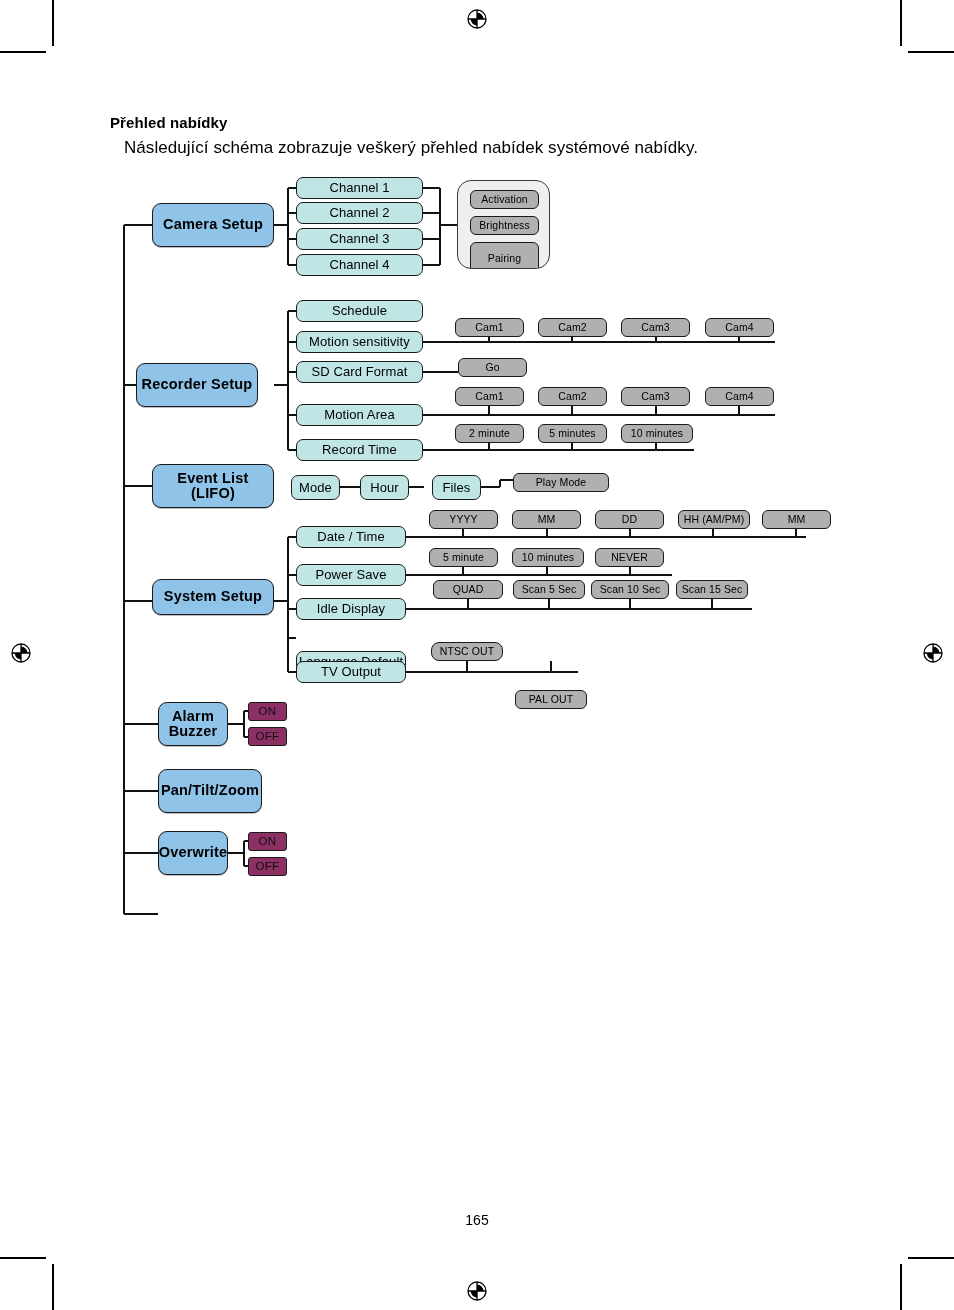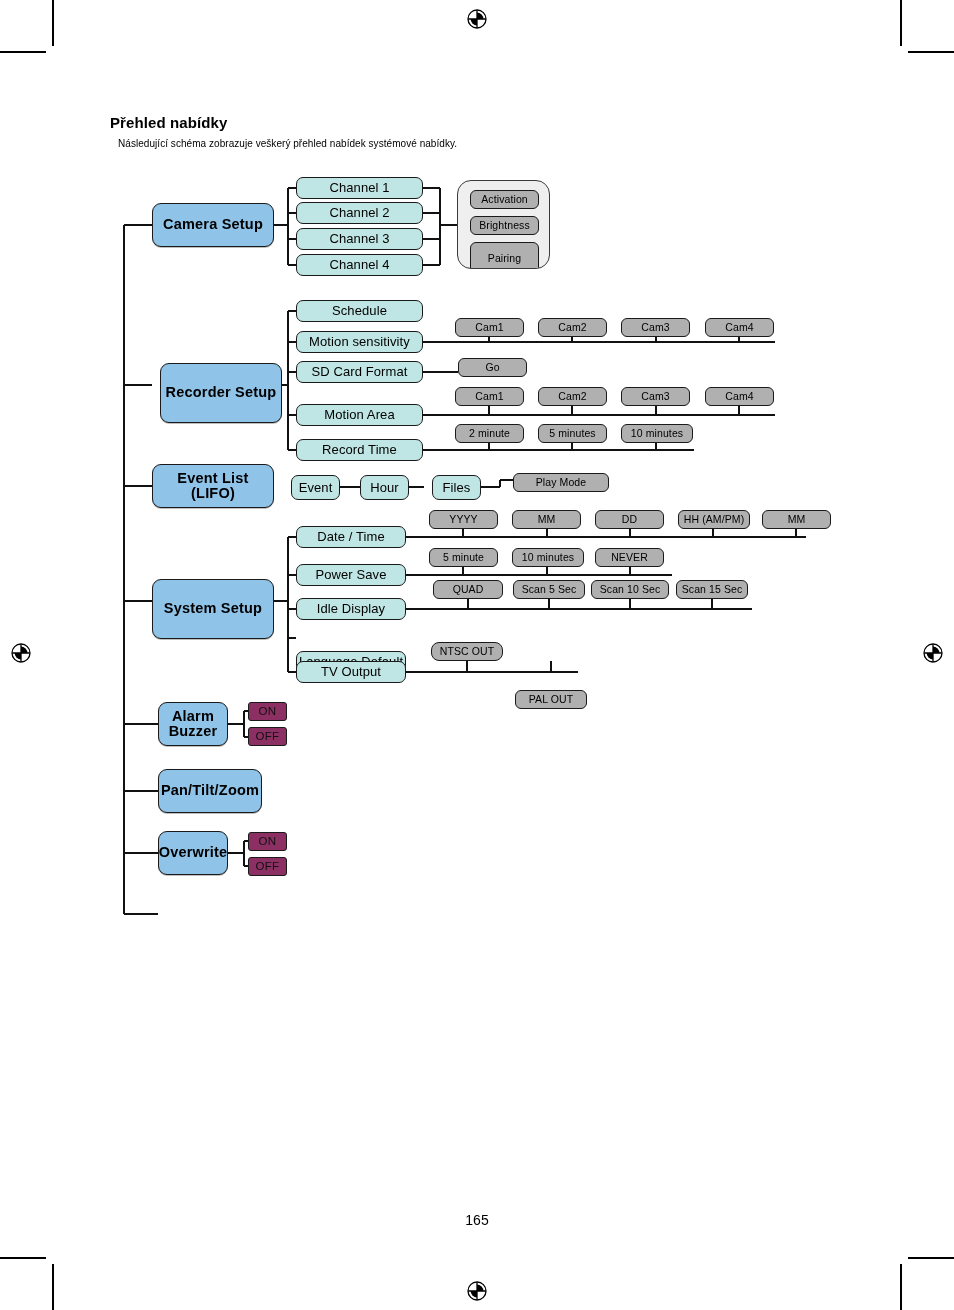--- a/index.html
+++ b/index.html
@@ -15,22 +15,22 @@
   
   .crop{position:absolute;background:#000;}
   .regmark{position:absolute;width:26px;height:26px;}
 
   
   #doc-heading{
     position:absolute;left:110px;top:114px;
     font-size:15px;font-weight:bold;letter-spacing:.1px;
   }
   #doc-intro{
-    position:absolute;left:118px;top:138px;
-    font-size:10px;font-weight:normal;letter-spacing:.05px;
+    position:absolute;left:124px;top:138px;
+    font-size:17px;font-weight:normal;letter-spacing:.05px;
   }
   #page-number{
     position:absolute;left:0;top:1212px;width:954px;
     text-align:center;font-size:14px;
   }
 
   
   #diagram{
     position:absolute;left:0;top:0;width:954px;height:1310px;
   }
@@ -223,24 +223,24 @@
       <path d="M244 737 H248"></path>
 
       <path d="M228 853 H244"></path>
       <path d="M244 841 V866"></path>
       <path d="M244 841 H248"></path>
       <path d="M244 866 H248"></path>
     </g>
   </svg>
 
   <div class="node l1" style="left:152px;top:203px;width:122px;height:44px;">Camera Setup</div>
-  <div class="node l1" style="left:160px;top:363px;width:122px;height:60px;">Recorder Setup</div>
+  <div class="node l1" style="left:136px;top:363px;width:122px;height:44px;">Recorder Setup</div>
   <div class="node l1" style="left:152px;top:464px;width:122px;height:44px;">Event List
 (LIFO)</div>
-  <div class="node l1" style="left:152px;top:579px;width:122px;height:60px;">System Setup</div>
+  <div class="node l1" style="left:152px;top:579px;width:122px;height:36px;">System Setup</div>
   <div class="node l1" style="left:158px;top:702px;width:70px;height:44px;">Alarm
 Buzzer</div>
   <div class="node l1" style="left:158px;top:769px;width:104px;height:44px;">Pan/Tilt/Zoom</div>
   <div class="node l1" style="left:158px;top:831px;width:70px;height:44px;">Overwrite</div>
 
   <div class="node l2" style="left:296px;top:177px;width:127px;height:22px;">Channel 1</div>
   <div class="node l2" style="left:296px;top:202px;width:127px;height:22px;">Channel 2</div>
   <div class="node l2" style="left:296px;top:228px;width:127px;height:22px;">Channel 3</div>
   <div class="node l2" style="left:296px;top:254px;width:127px;height:22px;">Channel 4</div>
 
@@ -265,21 +265,21 @@
 
   <div class="node l3" style="left:455px;top:387px;width:69px;height:19px;">Cam1</div>
   <div class="node l3" style="left:538px;top:387px;width:69px;height:19px;">Cam2</div>
   <div class="node l3" style="left:621px;top:387px;width:69px;height:19px;">Cam3</div>
   <div class="node l3" style="left:705px;top:387px;width:69px;height:19px;">Cam4</div>
 
   <div class="node l3" style="left:455px;top:424px;width:69px;height:19px;">2 minute</div>
   <div class="node l3" style="left:538px;top:424px;width:69px;height:19px;">5 minutes</div>
   <div class="node l3" style="left:621px;top:424px;width:72px;height:19px;">10 minutes</div>
 
-  <div class="node l2" style="left:291px;top:475px;width:49px;height:25px;">Event</div>
+  <div class="node l2" style="left:291px;top:475px;width:49px;height:25px;">Mode</div>
   <div class="node l2" style="left:360px;top:475px;width:49px;height:25px;">Hour</div>
   <div class="node l2" style="left:432px;top:475px;width:49px;height:25px;">Files</div>
   <div class="node l3" style="left:513px;top:473px;width:96px;height:19px;">Play Mode</div>
 
   <div class="node l2" style="left:296px;top:526px;width:110px;height:22px;">Date / Time</div>
   <div class="node l2" style="left:296px;top:564px;width:110px;height:22px;">Power Save</div>
   <div class="node l2" style="left:296px;top:598px;width:110px;height:22px;">Idle Display</div>
   <div class="node l2" style="left:296px;top:627px;width:110px;height:22px;margin-top:24px;">Language Default</div>
   <div class="node l2" style="left:296px;top:661px;width:110px;height:22px;">TV Output</div>
 

